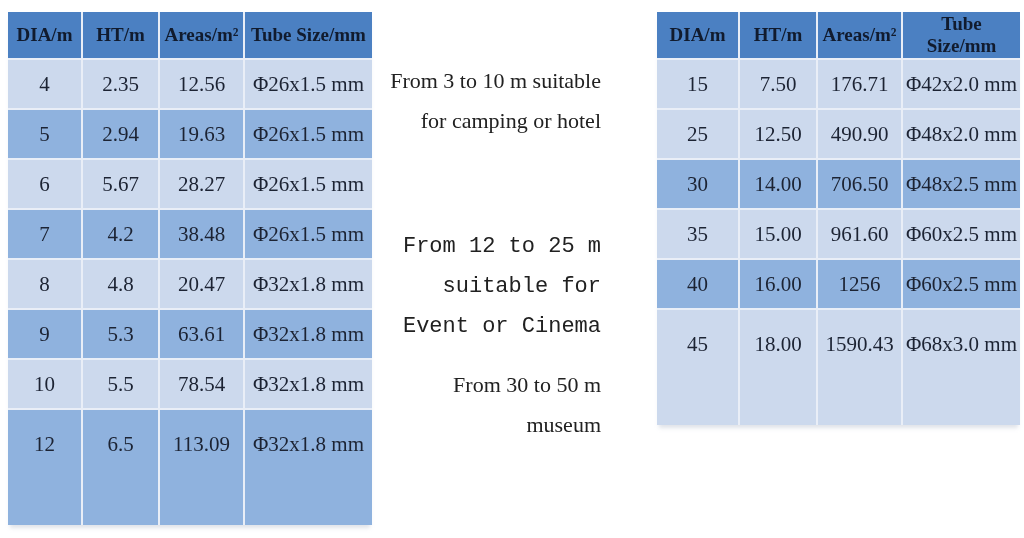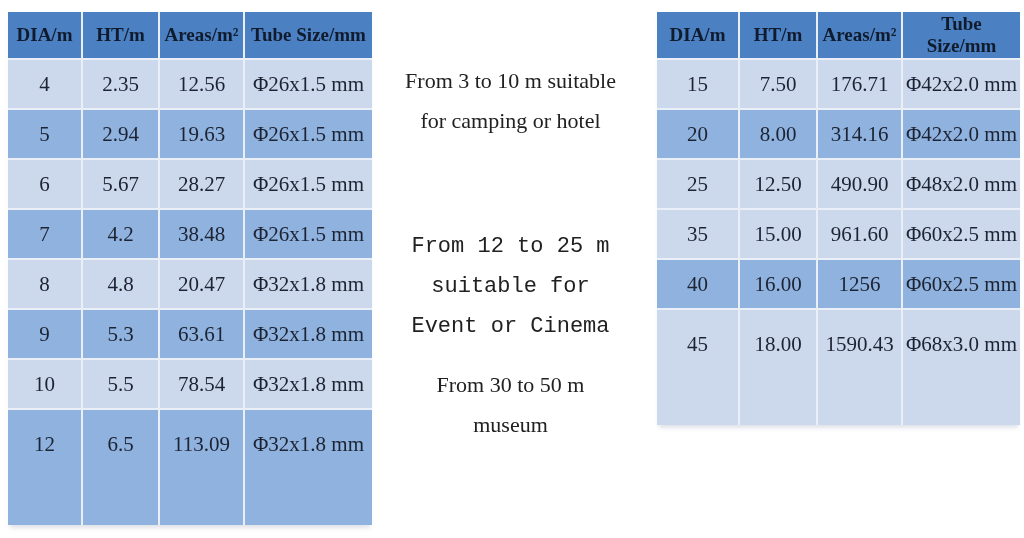--- a/index.html
+++ b/index.html
@@ -45,25 +45,24 @@
   .spec td {
     font-size: 21px;
     color: var(--table-text, #1c2333);
   }
   .spec tbody tr.light td { background: var(--row-light, #ccd9ed); }
   .spec tbody tr.dark  td { background: var(--row-dark,  #8fb2de); }
   .note {
     position: absolute;
     left: 372px;
     width: 229px;
-    text-align: center;
+    text-align: right;
     font-size: 22px;
     line-height: 40px;
     color: var(--note-text, #212121);
-    padding-left: 24px;
   }
   .note-1 { top: 61px; }
   .note-2 { top: 227px; font-family: Liberation Mono, monospace; }
   .note-3 { top: 365px; }
 </style>
 </head>
 <body>
 
 <div class="page" style="--page-bg: #ffffff; --header-bg: #4b80c2; --header-text: #111b2e; --row-light: #ccd9ed; --row-dark: #8fb2de; --grid-line: #e9eef7; --table-text: #1c2333; --note-text: #212121;">
 
@@ -164,32 +163,32 @@
           <th>Tube Size/mm</th>
         </tr>
       </thead>
       <tbody>
         <tr class="light">
           <td>15</td>
           <td>7.50</td>
           <td>176.71</td>
           <td>Φ42x2.0 mm</td>
         </tr>
-        <tr class="dark">
-          <td>20</td>
-          <td>8.00</td>
-          <td>314.16</td>
-          <td>Φ42x2.0 mm</td>
-        </tr>
         <tr class="light">
           <td>25</td>
           <td>12.50</td>
           <td>490.90</td>
           <td>Φ48x2.0 mm</td>
         </tr>
+        <tr class="dark">
+          <td>30</td>
+          <td>14.00</td>
+          <td>706.50</td>
+          <td>Φ48x2.5 mm</td>
+        </tr>
         <tr class="light">
           <td>35</td>
           <td>15.00</td>
           <td>961.60</td>
           <td>Φ60x2.5 mm</td>
         </tr>
         <tr class="dark">
           <td>40</td>
           <td>16.00</td>
           <td>1256</td>

